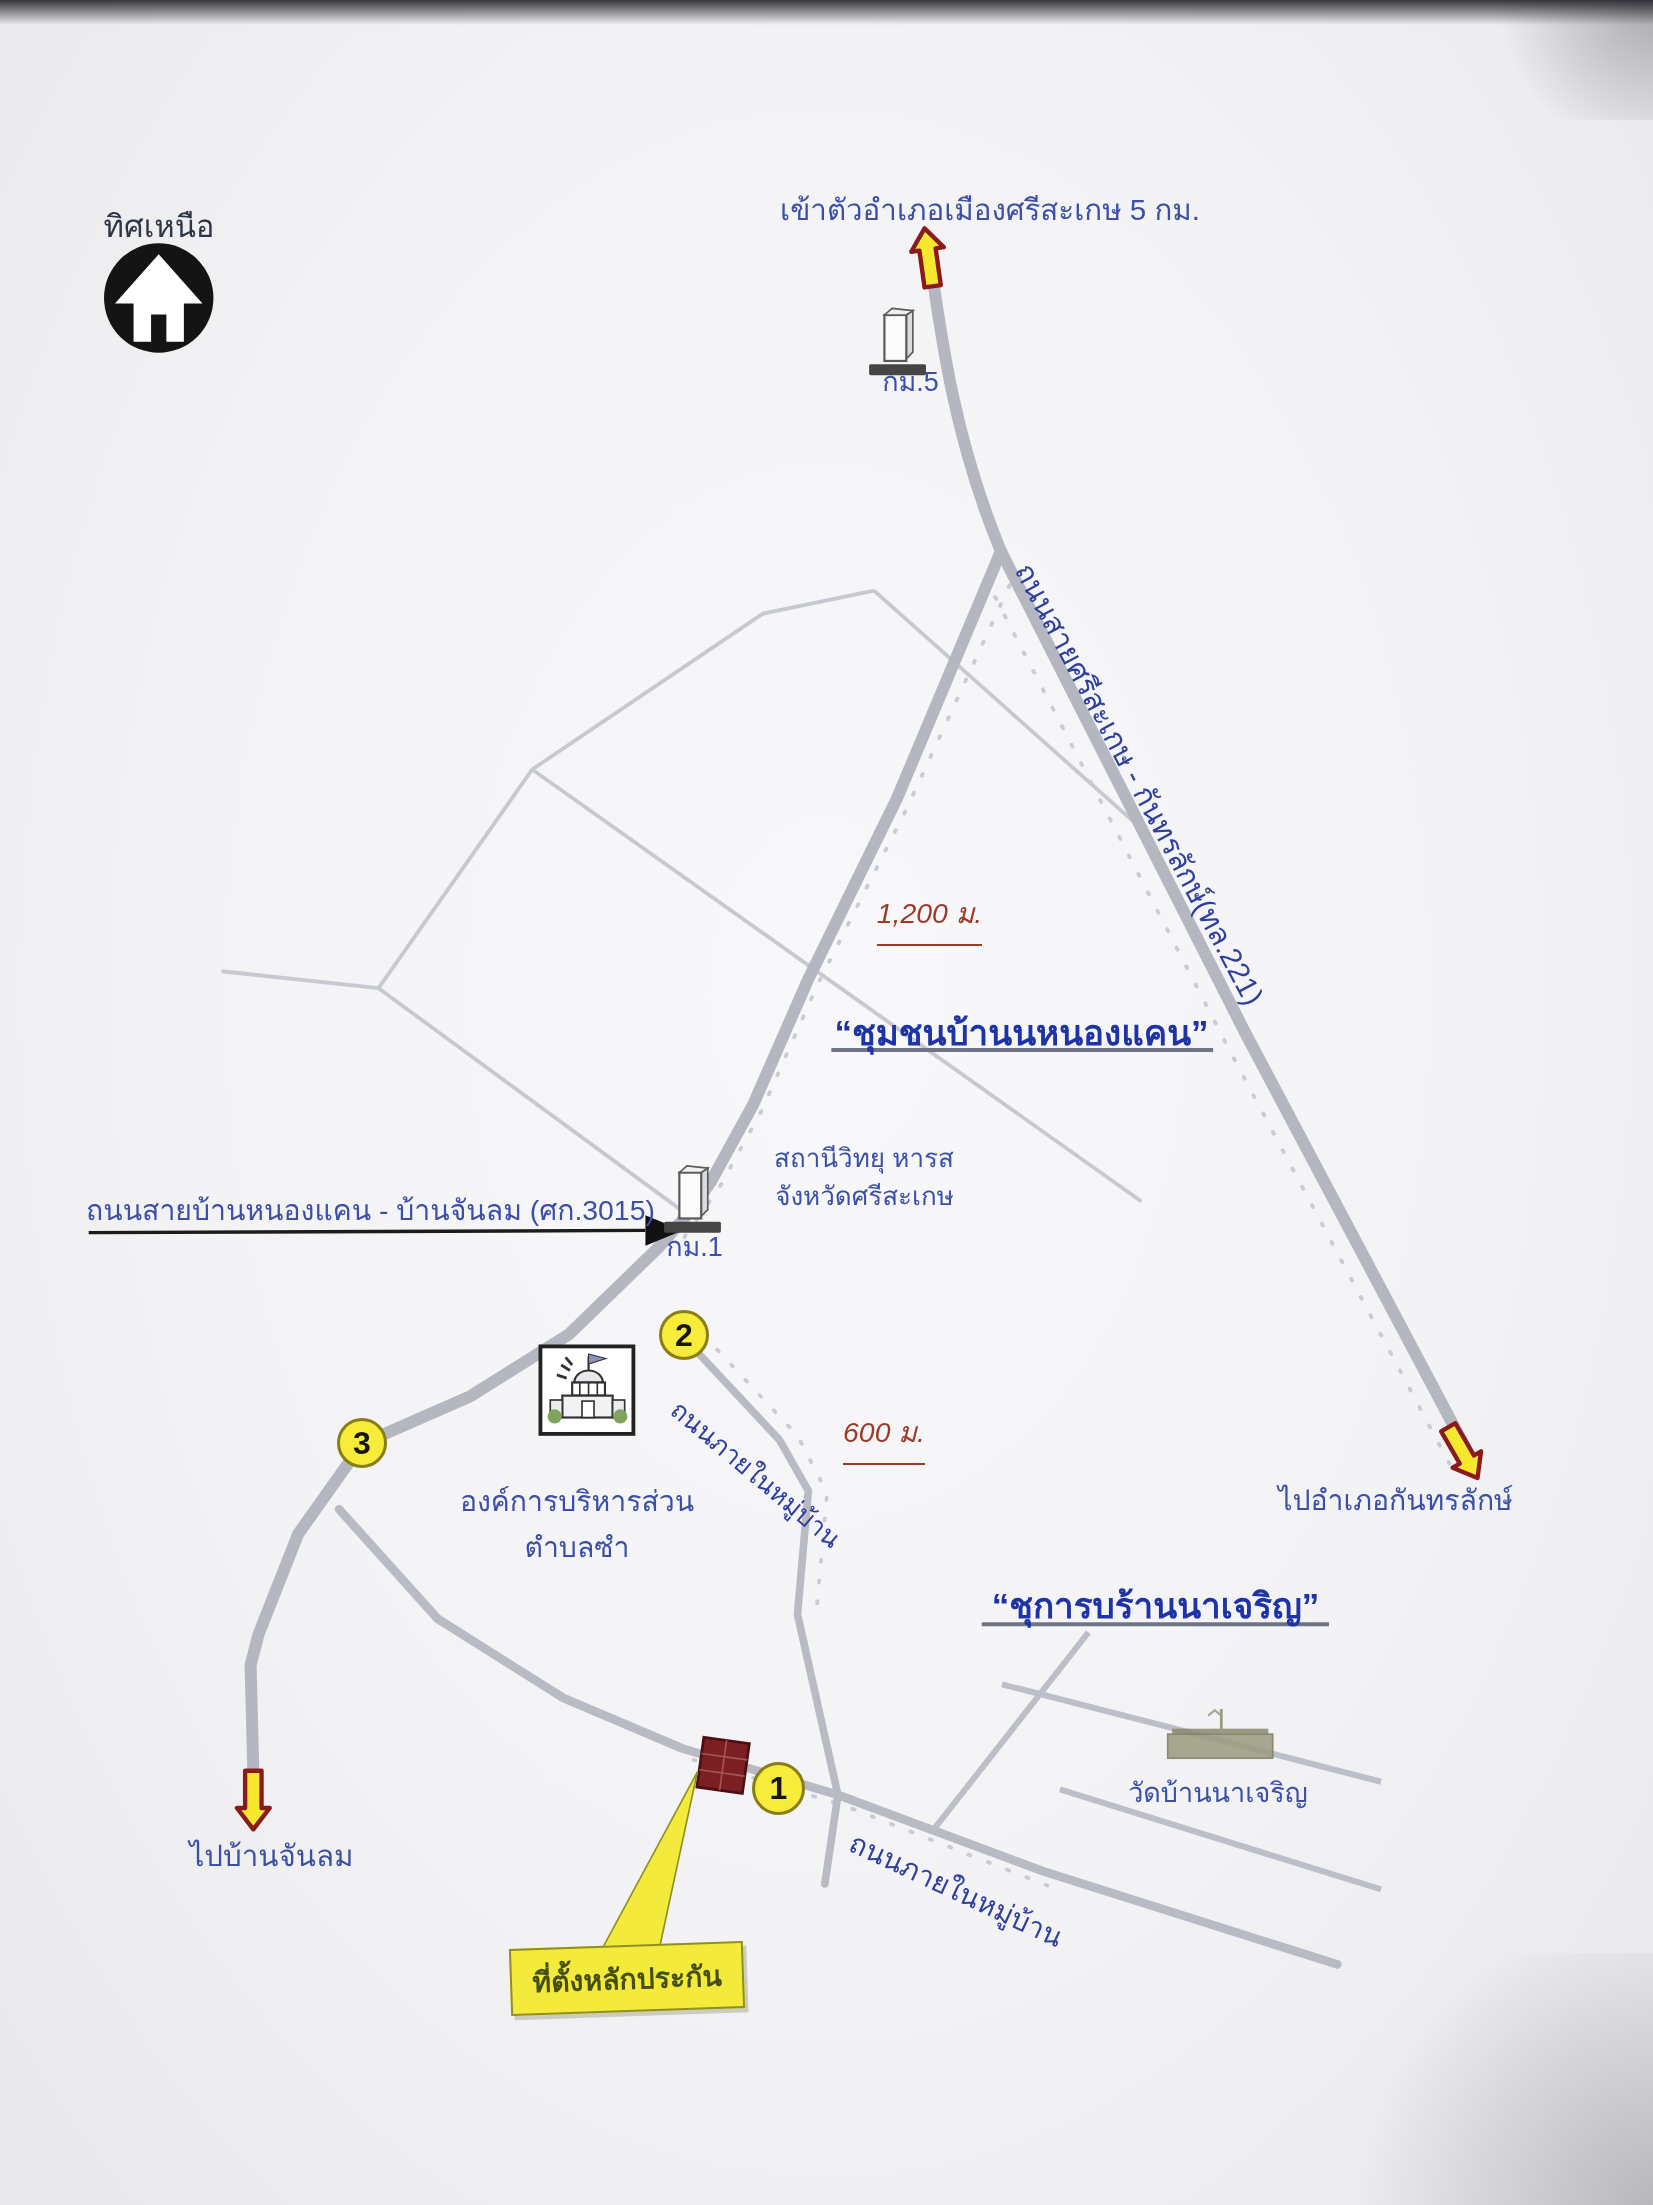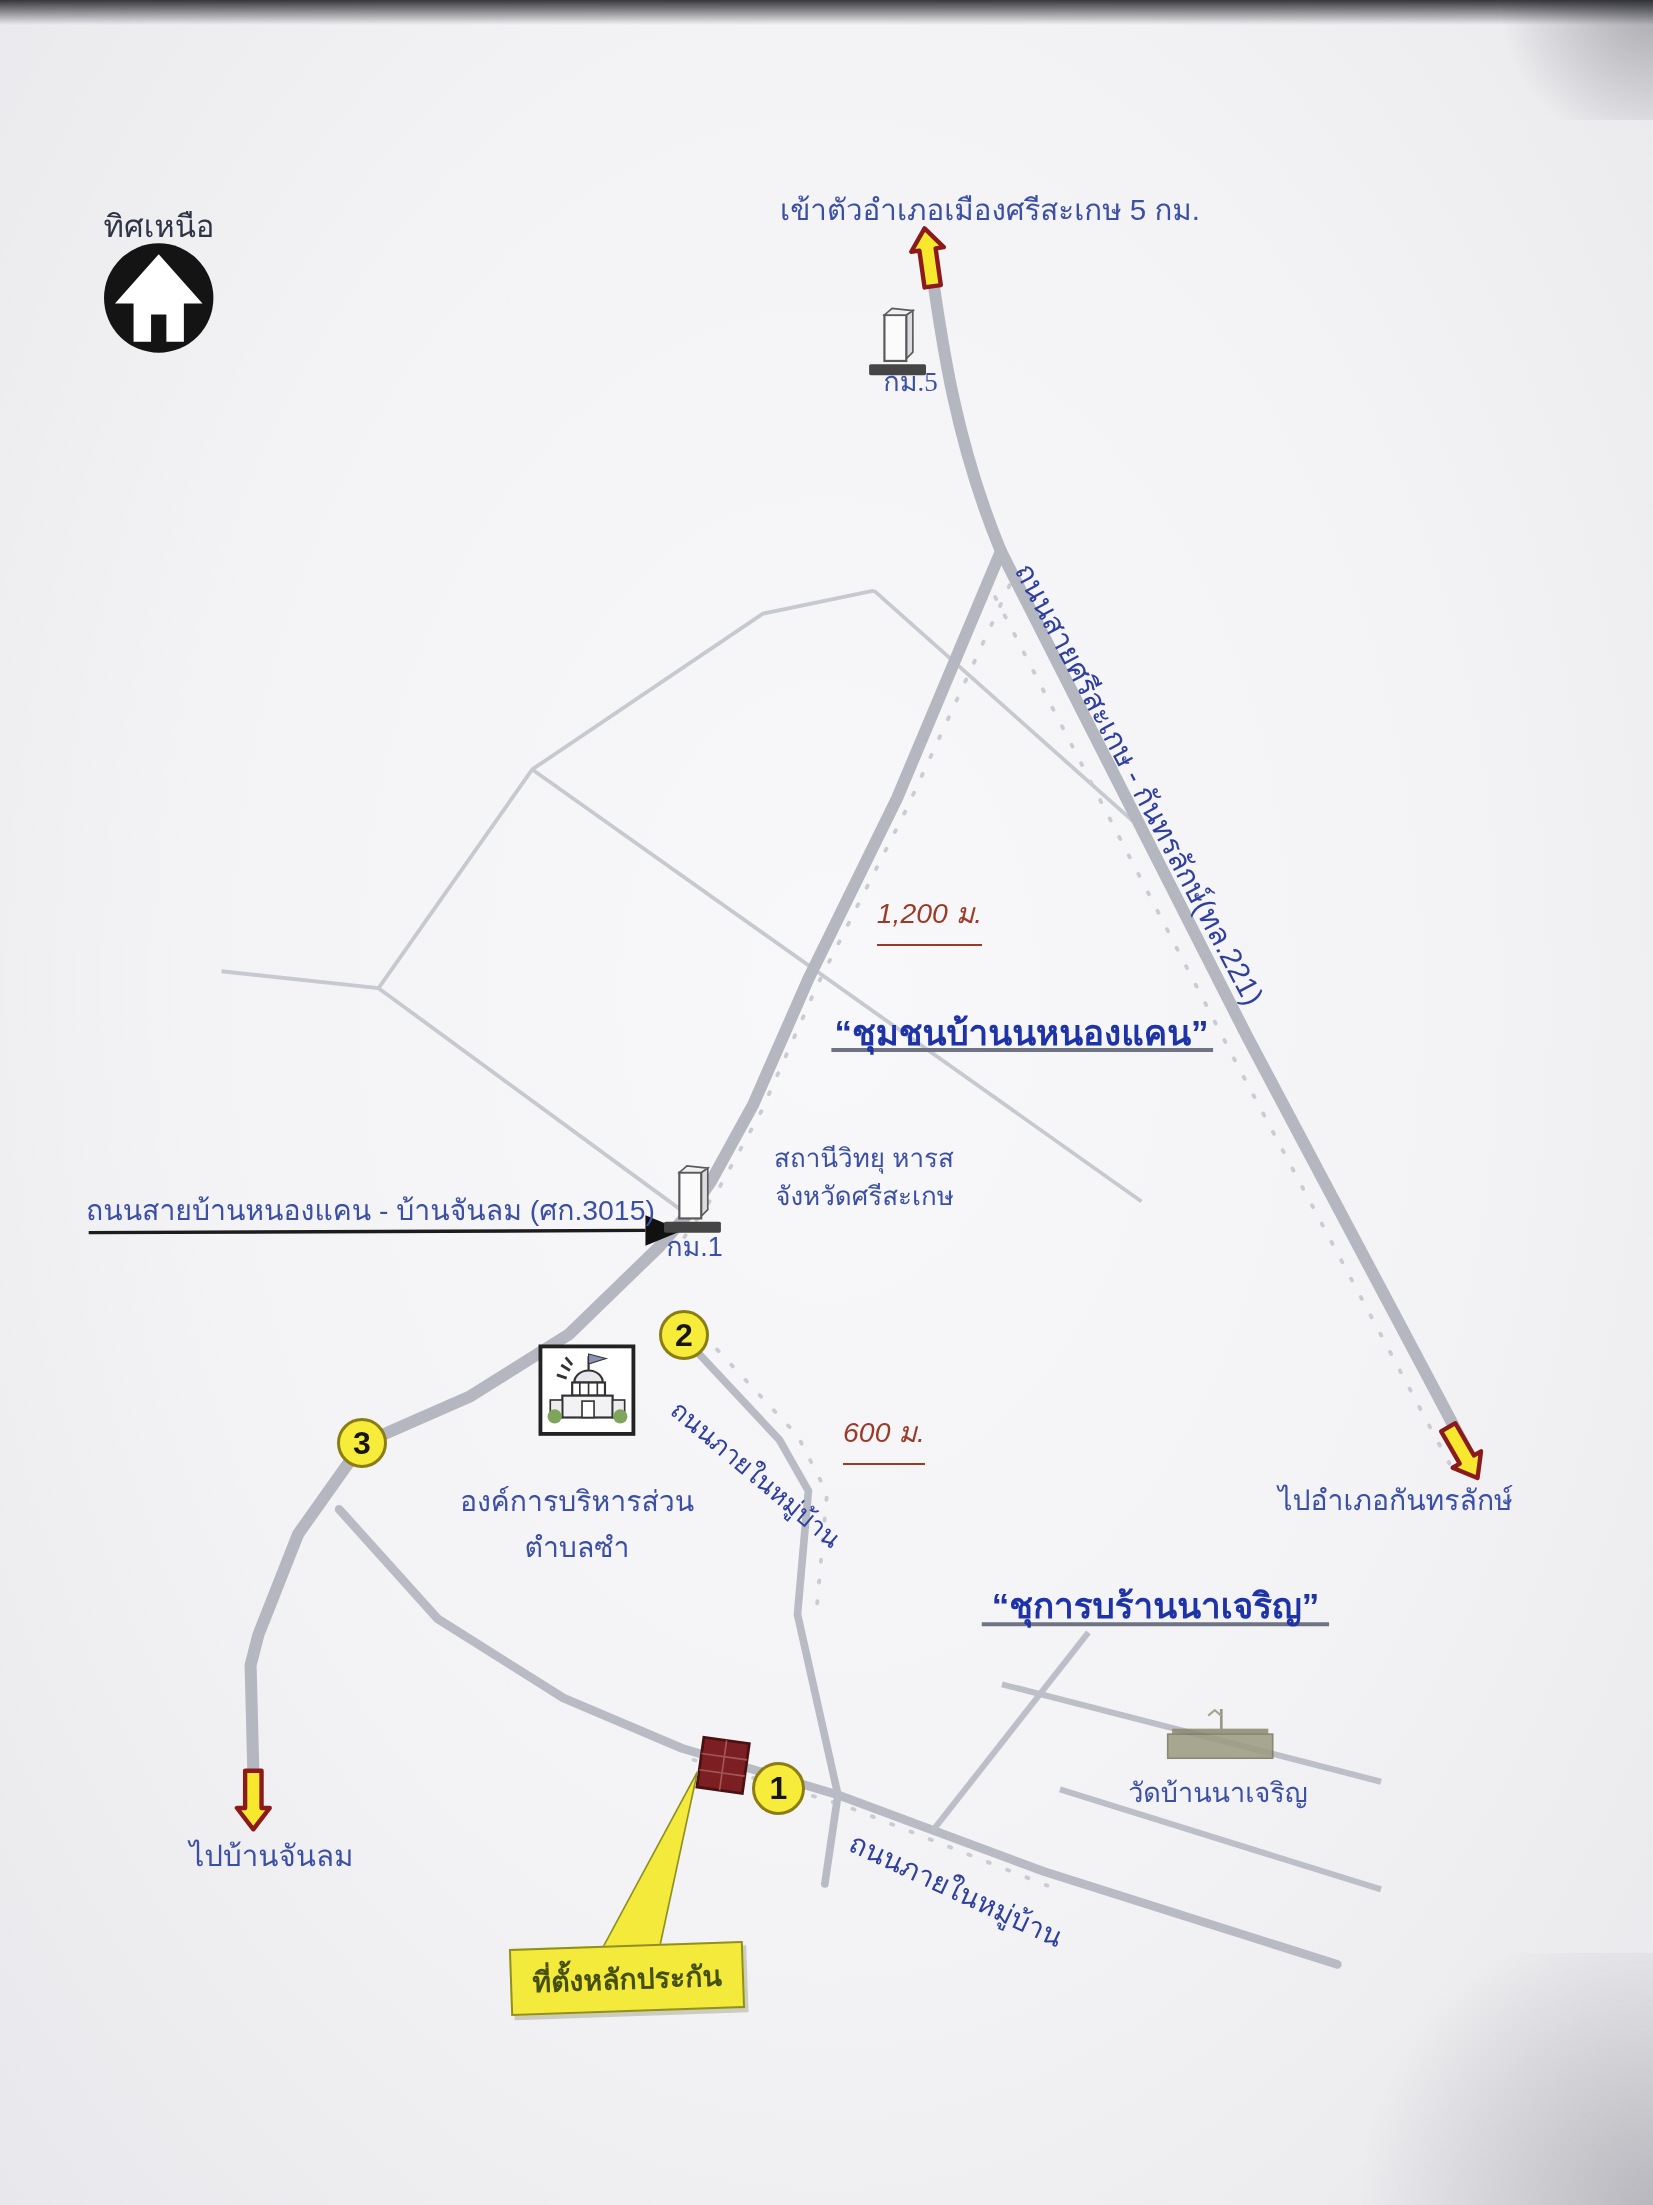--- a/index.html
+++ b/index.html
@@ -121,21 +121,21 @@
       <line x1="0" y1="-46" x2="0" y2="46" stroke="#a3565a" stroke-width="3"></line>
     </g>
 
     <polygon points="1275,3240 1100,3565 1205,3565" fill="#f4ea3b" stroke="#8f8f24" stroke-width="3"></polygon>
   </svg>
 
   <div class="lbl" style="left:96px;top:201px;width:126px;font-size:31px;color:#2e3545;font-weight:400;">ทิศเหนือ</div>
 
   <div class="lbl" style="left:722px;top:186px;width:536px;font-size:29.5px;">เข้าตัวอำเภอเมืองศรีสะเกษ 5 กม.</div>
 
-  <div class="lbl" style="left:853px;top:360px;width:115px;font-size:27px;font-family:Liberation Serif, serif;">กม.5</div>
+  <div class="lbl" style="left:853px;top:360px;width:115px;font-size:27px;">กม.5</div>
 
   <div class="lbl rot" style="left:1044px;top:554px;font-size:29.5px;color:#2f3f9e;transform:rotate(62deg);">ถนนสายศรีสะเกษ - กันทรลักษ์(ทล.221)</div>
 
   <div class="lbl" style="left:861px;top:890px;width:137px;font-size:28.4px;">
     <span class="red underline-red">1,200 ม.</span>
   </div>
 
   <div class="lbl navy" style="left:819px;top:1005px;width:405px;font-size:35px;">“ชุมชนบ้านนหนองแคน”</div>
 
   <div class="lbl" style="left:749px;top:1137px;width:230px;font-size:26px;">สถานีวิทยุ หารส</div>

